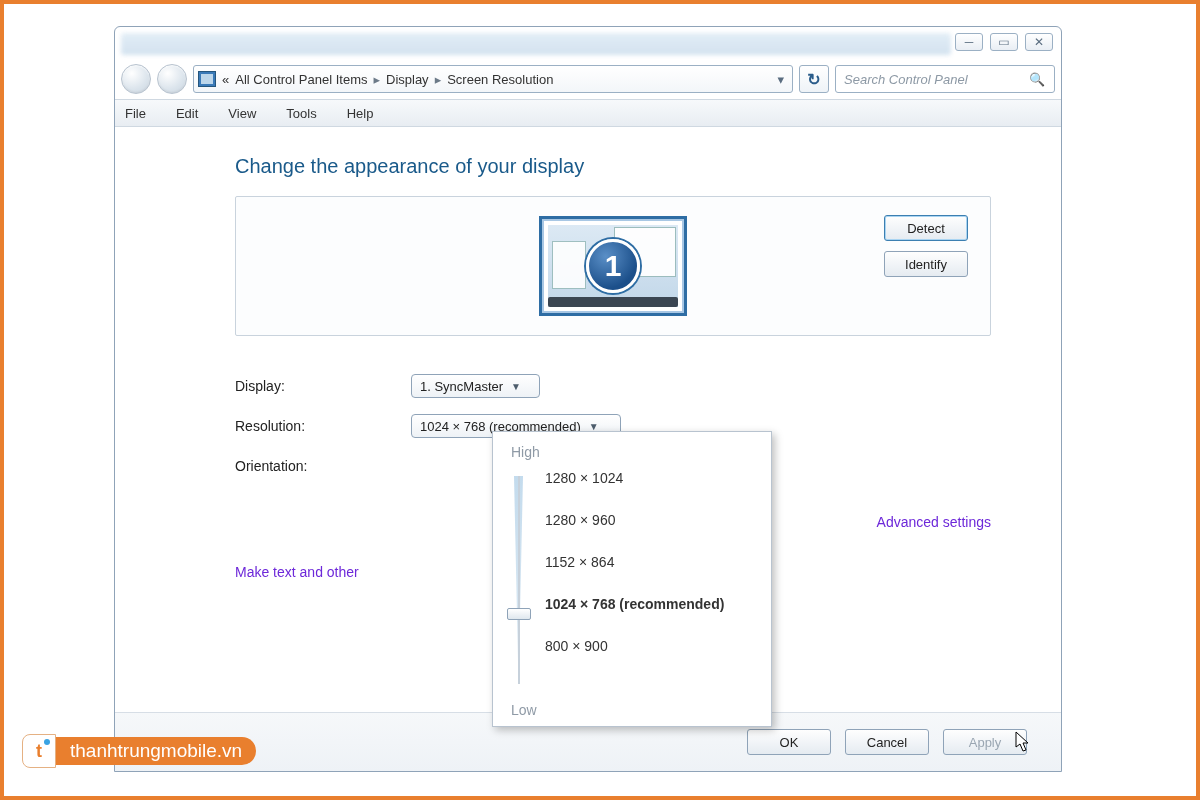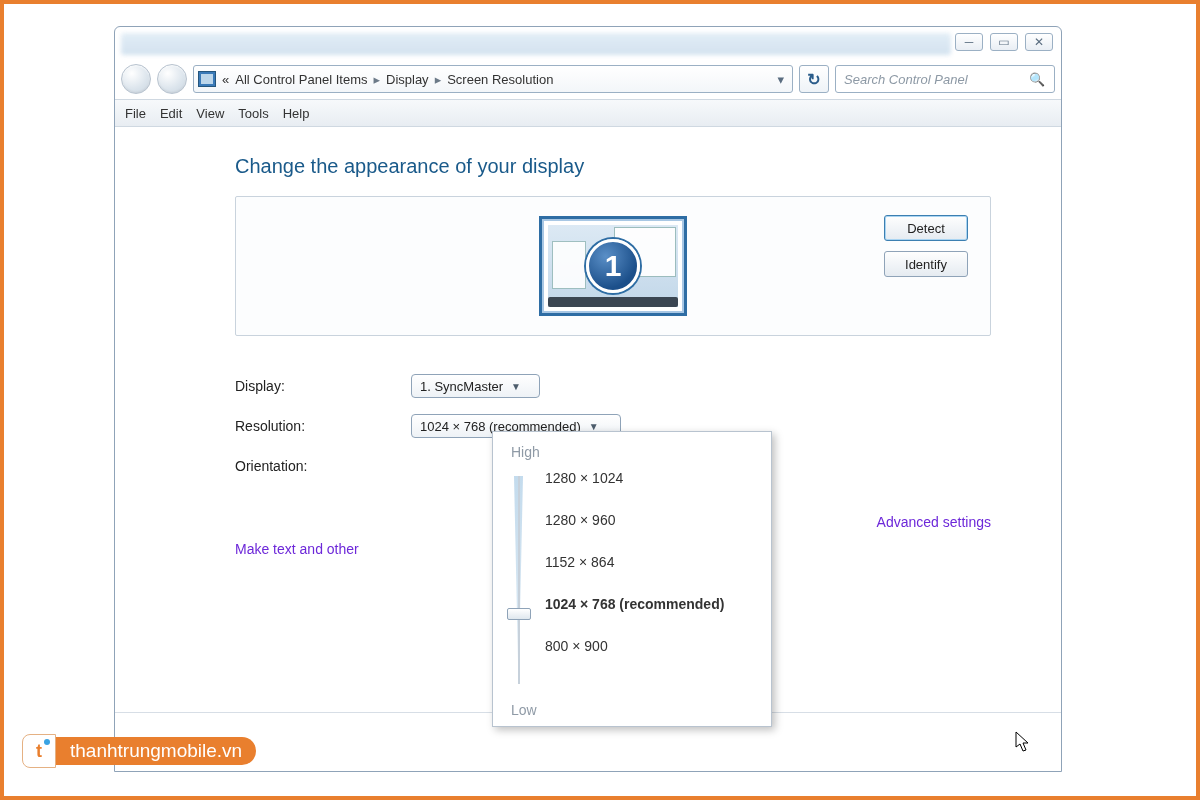--- a/index.html
+++ b/index.html
@@ -65,21 +65,21 @@
     width: 220px; height: 28px; border:1px solid #9bb0c4; border-radius:3px;
     background:#fff; display:flex; align-items:center; padding:0 8px; color:#8d99a5;
     font-style: italic; font-size: 13px; gap:6px;
   }
   .searchbox .mag { margin-left:auto; color:#4f7aa5; font-style:normal; cursor:pointer;}
   
   .menubar {
     position:absolute; left:0; right:0; top:72px; height:28px;
     background: linear-gradient(#f7f9fb,#e8edf2);
     border-top:1px solid #cfd8e1; border-bottom:1px solid #cfd8e1;
-    display:flex; align-items:center; padding:0 10px; gap:14px;
+    display:flex; align-items:center; padding:0 10px; gap:30px;
     font-size:13px; color:#333;
   }
   .menubar span { cursor:pointer; }
   
   .content {
     position:absolute; left:0; right:0; top:100px; bottom:0; background:#fff;
     padding: 28px 70px 0 120px;
   }
   .heading { color:#1a5a8a; font-size:20px; font-weight:400; margin-bottom:18px; }
   .preview {
@@ -119,21 +119,21 @@
   .combo {
     height:24px; border:1px solid #8fa3b8; border-radius:4px;
     background:linear-gradient(#fff,#eef2f6);
     display:inline-flex; align-items:center; padding:0 18px 0 8px; gap:8px;
     font-size:13px; cursor:pointer;
   }
   .combo .arr { color:#4d5d6c; font-size:10px;}
   .combo.res { min-width:210px; }
   .adv-row { display:flex; justify-content:flex-end; margin-top:28px;}
   .linkish { color:#6d28d9; font-size:14px; cursor:pointer; }
-  .links-block { margin-top:11px; display:flex; flex-direction:column; gap:14px;}
+  .links-block { margin-top:34px; display:flex; flex-direction:column; gap:14px;}
   
   .sep { position:absolute; left:0; right:0; bottom:58px; height:1px; background:#d7dee6;}
   .bottom {
     position:absolute; left:0; right:0; bottom:0; height:58px;
     background: linear-gradient(#f6f8fa,#eef2f6);
     display:flex; align-items:center; justify-content:flex-end; gap:14px; padding-right:34px;
   }
   .bottom .winbtn { min-width:84px; }
   
   .popup {
@@ -271,20 +271,25 @@
         <div class="adv-row">
           <span class="linkish">Advanced settings</span>
         </div>
 
         <div class="links-block">
           <span class="linkish">Make text and other</span>
         </div>
       </div>
 
       <div class="sep"></div>
+      <div class="bottom">
+        <button class="winbtn">OK</button>
+        <button class="winbtn">Cancel</button>
+        <button class="winbtn" disabled="">Apply</button>
+      </div>
     </div>
 
     <div class="popup">
       <div class="lab">High</div>
       <div class="scale">
         <div class="track" style="height:220px;">
           <div class="wedge"></div>
           <div class="rail"></div>
           <div class="thumb" style="top:138px;"></div>
         </div>

